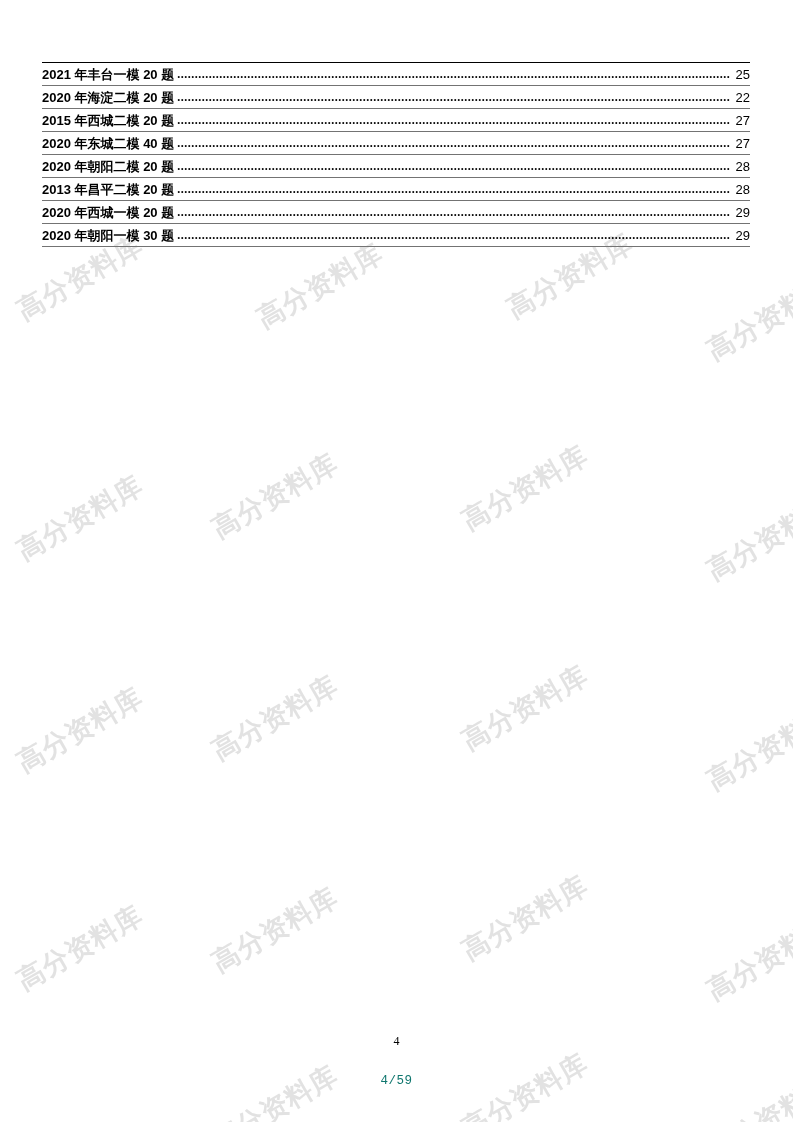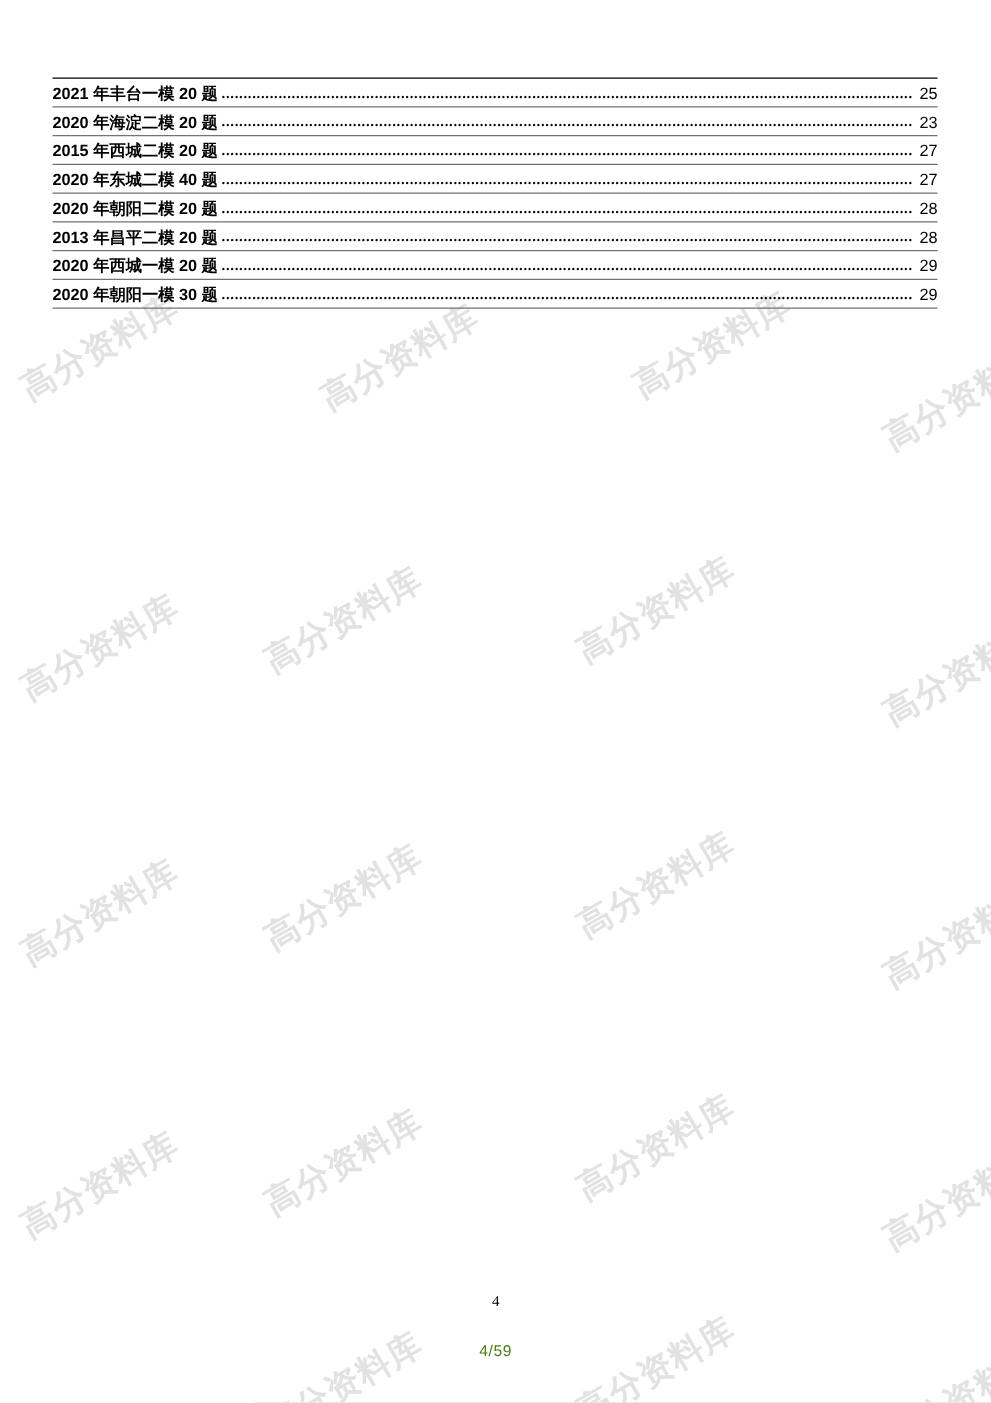--- a/index.html
+++ b/index.html
@@ -95,23 +95,23 @@
     z-index: 3;
     font-family: "Liberation Serif", serif;
   }
   .page-counter {
     position: absolute;
     left: 0;
     right: 0;
     top: 1074px;
     text-align: center;
     font-size: 12.5px;
-    color: #4d7c0f;
+    color: #0f766e;
     z-index: 3;
-    font-family: Liberation Sans, sans-serif;
+    font-family: Liberation Mono, monospace;
     letter-spacing: 0.5px;
   }
 </style>
 </head>
 <body>
 
 <div class="page">
 
   <div class="watermark-layer">
     <div class="wm" style="left:10px;  top:260px;">高分资料库</div>
@@ -143,21 +143,21 @@
 
     <div class="toc-row">
       <span class="toc-title">2021 年丰台一模 20 题</span>
       <span class="toc-dots">...........................................................................................................................................................................................................................</span>
       <span class="toc-page">25</span>
     </div>
 
     <div class="toc-row">
       <span class="toc-title">2020 年海淀二模 20 题</span>
       <span class="toc-dots">...........................................................................................................................................................................................................................</span>
-      <span class="toc-page">23</span>
+      <span class="toc-page">22</span>
     </div>
 
     <div class="toc-row">
       <span class="toc-title">2015 年西城二模 20 题</span>
       <span class="toc-dots">...........................................................................................................................................................................................................................</span>
       <span class="toc-page">27</span>
     </div>
 
     <div class="toc-row">
       <span class="toc-title">2020 年东城二模 40 题</span>

